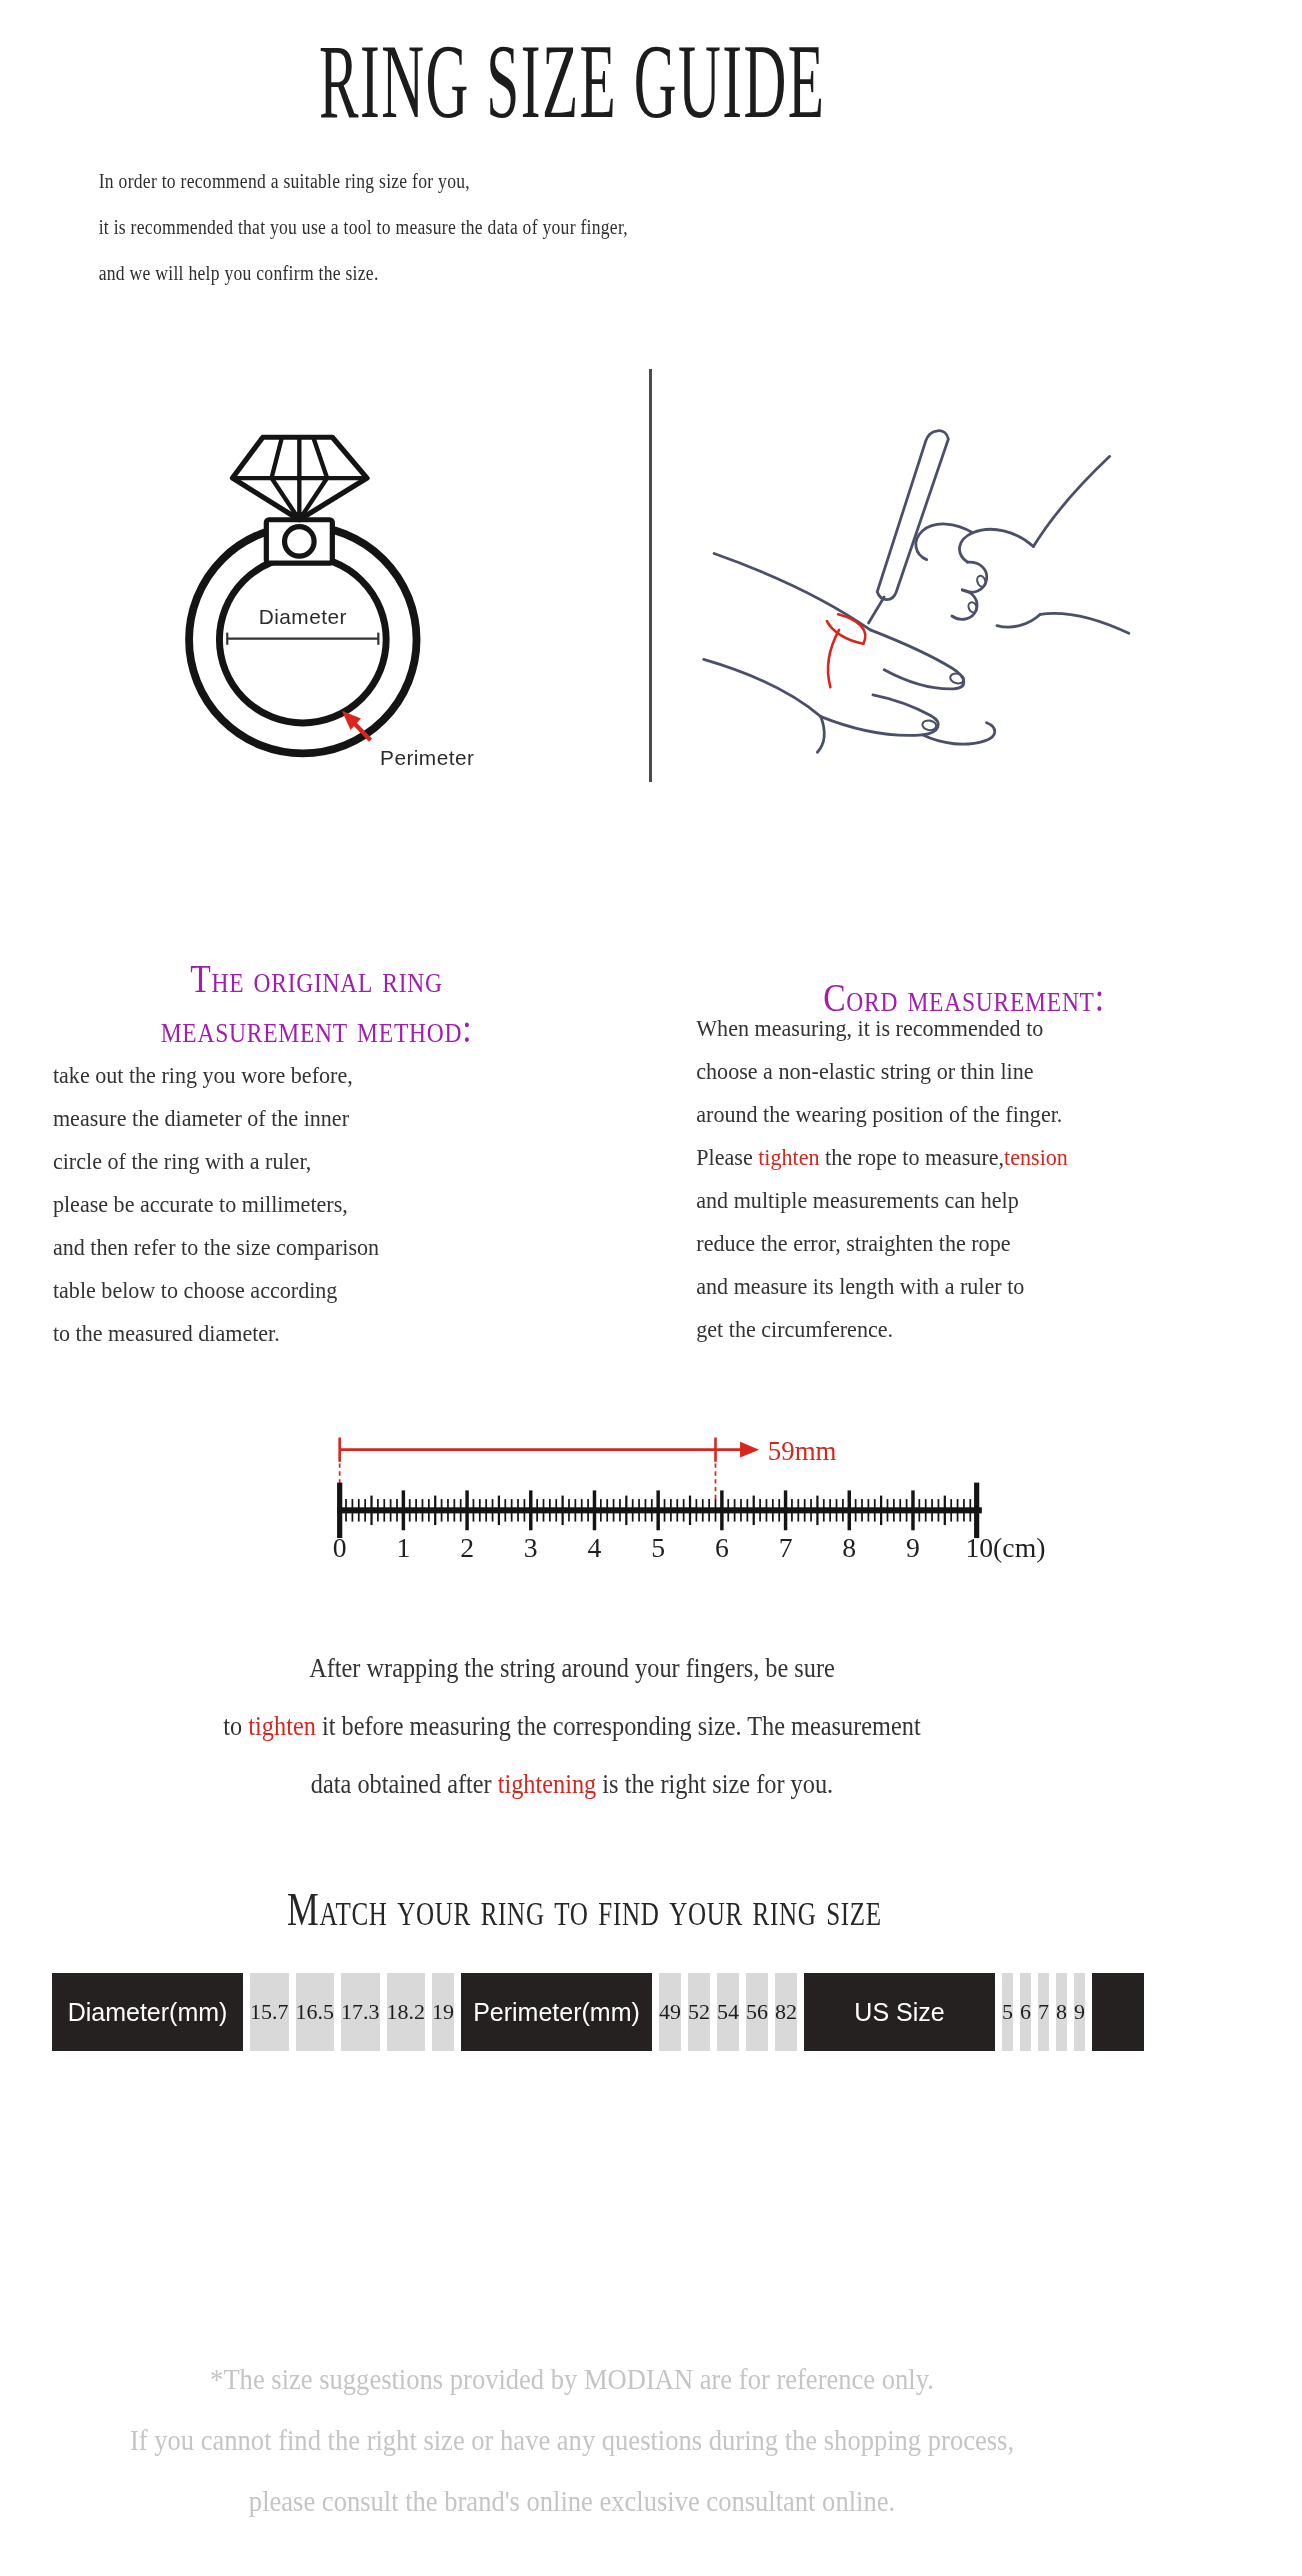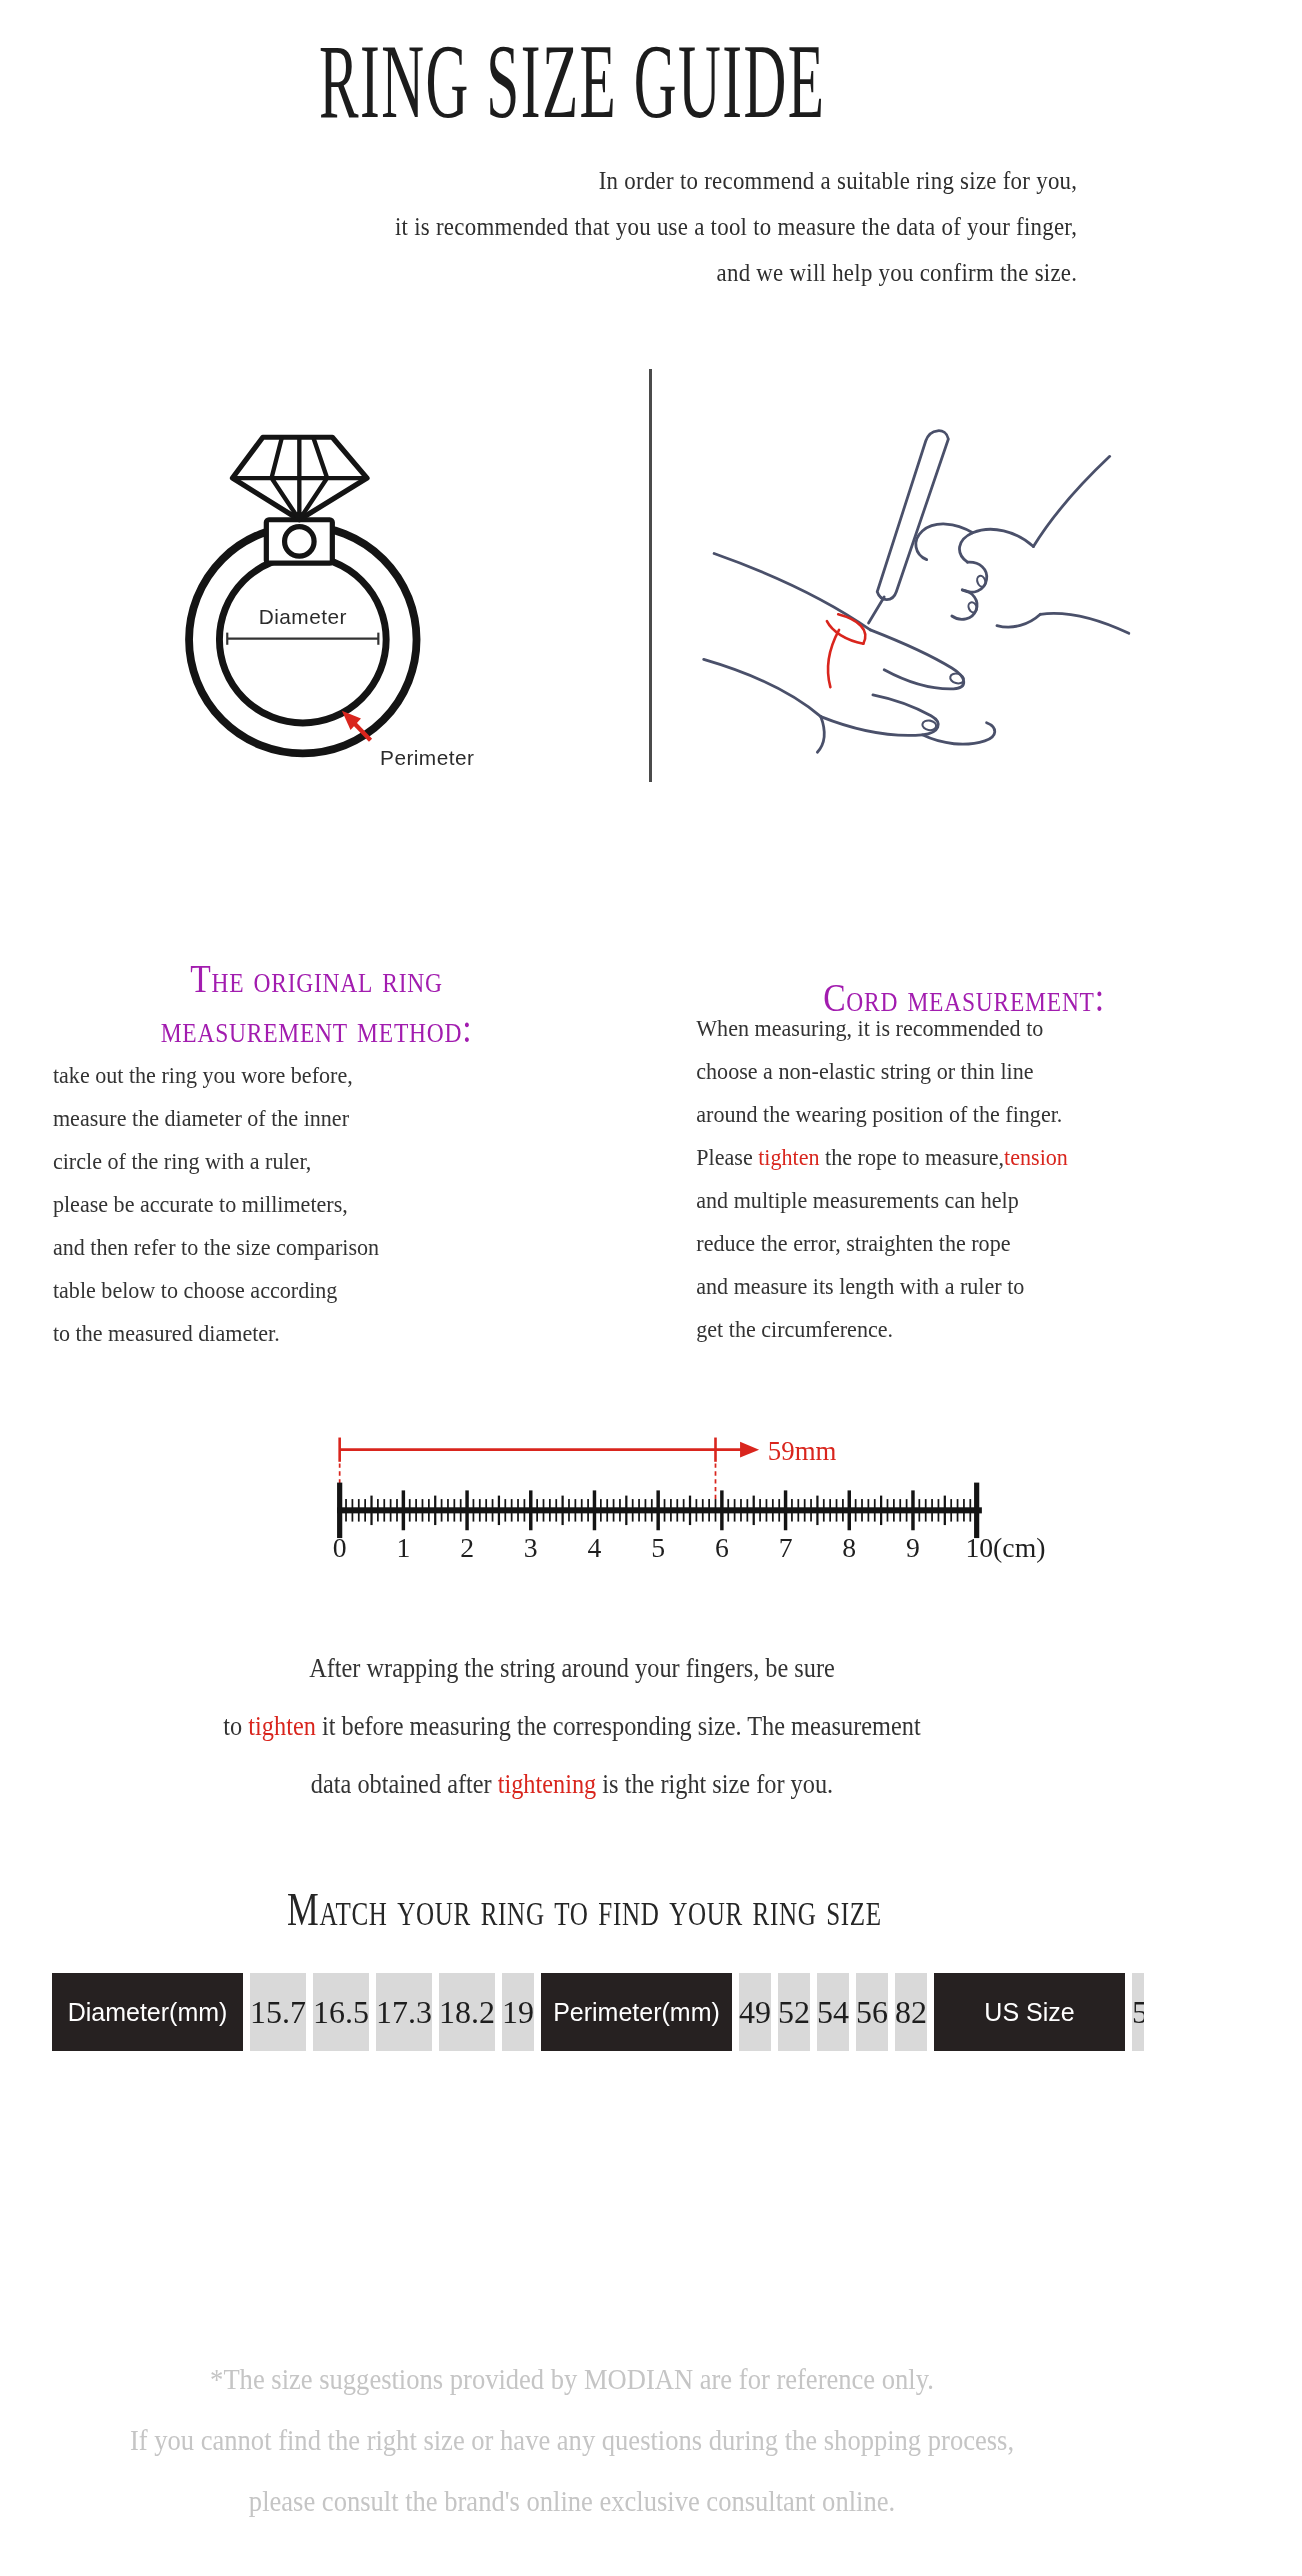--- a/index.html
+++ b/index.html
@@ -28,21 +28,21 @@
   }
   .title-inner {
     display: inline-block;
     font-size: 106px; line-height: 104px; font-weight: 400;
     color: #1c1c1c; letter-spacing: 2.6px;
     transform: scaleX(0.56); transform-origin: center;
   }
 
   .intro {
     position: absolute; top: 158px; left: 0; width: 100%;
-    text-align: right; font-size: 26px; line-height: 46px;
+    text-align: left; font-size: 20px; line-height: 46px;
     color: #2e2e2e; letter-spacing: 0.3px; padding-left: 32px;
   }
   .intro p { transform: scaleX(0.88); transform-origin: center; }
 
   .divider {
     position: absolute; left: 649px; top: 369px;
     width: 2.6px; height: 413px; background: var(--divider);
   }
 
   .illus { position: absolute; }
@@ -118,21 +118,21 @@
   }
   .trow { display: flex; gap: 7px; height: 78px; }
   .tlabel {
     width: 191px; flex: 0 0 191px;
     background: var(--table-header-bg); color: #fff;
     font-family: "Liberation Sans", sans-serif; font-size: 25px;
     display: flex; align-items: center; justify-content: center;
   }
   .tcell {
     flex: 1; background: var(--table-cell-bg); color: #1e1e1e;
-    font-size: 32px;
+    font-size: 22px;
     display: flex; align-items: center; justify-content: center;
   }
 
   .footer {
     position: absolute; top: 2349px; left: 0; width: 100%;
     text-align: center; font-size: 29.5px; line-height: 61px;
     color: var(--footer-text); white-space: nowrap;
   }
   .footer p { transform: scaleX(0.9); transform-origin: center; }
 </style>

